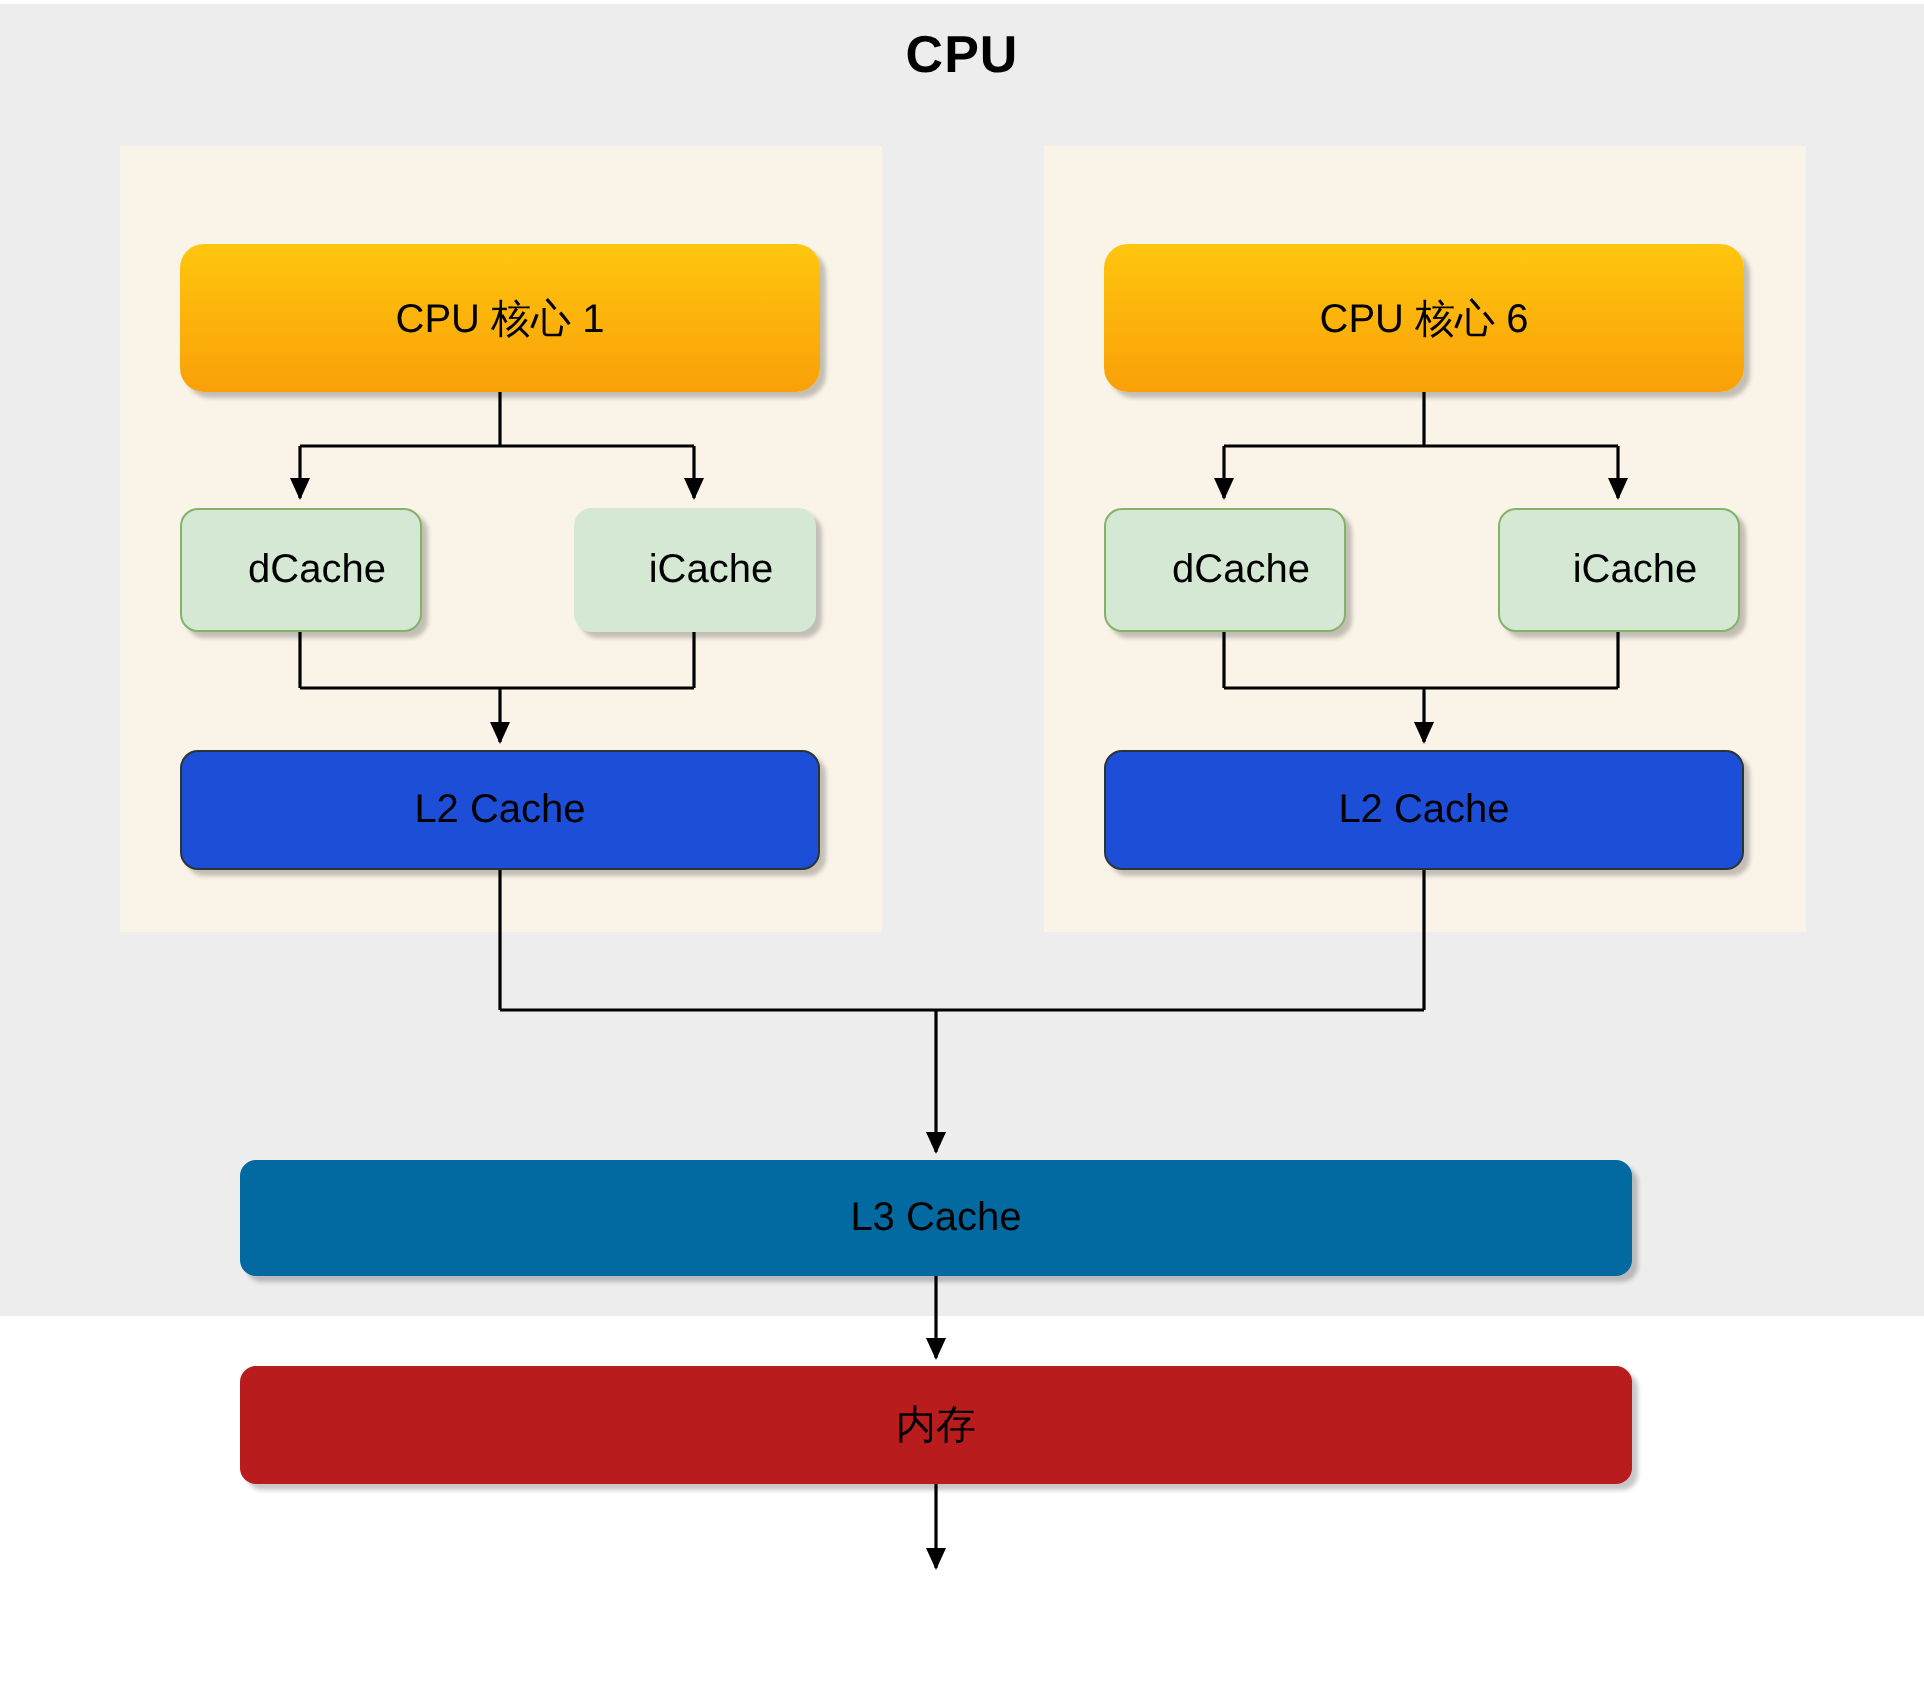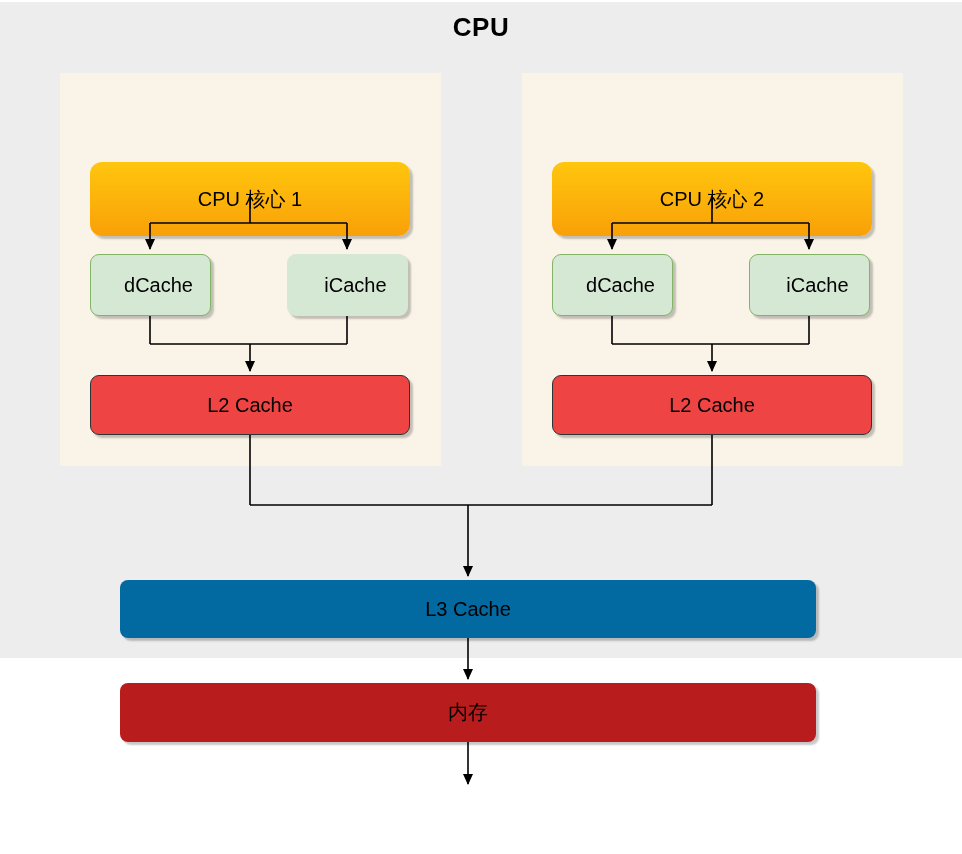--- a/index.html
+++ b/index.html
@@ -12,30 +12,30 @@
 
   .core-group{position:absolute;top:73px;width:381px;height:393px;background:#FAF4E8;}
   .core-group.g1{left:60px;}
   .core-group.g2{left:522px;}
 
   .node{position:absolute;display:flex;align-items:center;justify-content:center;
         font-size:20px;box-sizing:border-box;
         box-shadow:3px 3px 2px rgba(0,0,0,0.22);}
 
   .core-node{left:30px;top:49px;width:320px;height:74px;border-radius:12px;
-             background:linear-gradient(180deg,#FFC60D 0%,#F9A008 100%);margin-top:40px;}
+             background:linear-gradient(180deg,#FFC60D 0%,#F9A008 100%);}
 
   .cache-node{top:181px;width:121px;height:62px;border-radius:9px;
               background:#D5E8D4;border:1.5px solid #82B366;padding-left:16px;}
   .cache-node.dcache{left:30px;}
   .cache-node.icache{left:227px;}
   .cache-node.no-border{border:none;}
 
   .l2-node{left:30px;top:302px;width:320px;height:60px;border-radius:9px;
-           background:#ef4444;border:1.5px solid #2D3436;}
+           background:#1d4ed8;border:1.5px solid #2D3436;}
 
   .wide-node{left:120px;width:696px;height:58px;border-radius:8px;}
   .l3-node{top:580px;background:#0369a1;}
   .memory-node{top:683px;height:59px;background:#b91c1c;}
   .disk-node{top:788px;height:59px;background:#E1D5E7;}
 
   .connector-layer{position:absolute;left:0;top:0;width:962px;height:854px;pointer-events:none;}
 </style>
 </head>
 <body>
@@ -56,21 +56,21 @@
     <div class="node cache-node icache no-border">
       <span>iCache</span>
     </div>
     <div class="node l2-node">
       <span>L2 Cache</span>
     </div>
   </div>
 
   <div class="core-group g2">
     <div class="node core-node">
-      <span>CPU 核心 2</span>
+      <span>CPU 核心 6</span>
     </div>
     <div class="node cache-node dcache">
       <span>dCache</span>
     </div>
     <div class="node cache-node icache">
       <span>iCache</span>
     </div>
     <div class="node l2-node">
       <span>L2 Cache</span>
     </div>

